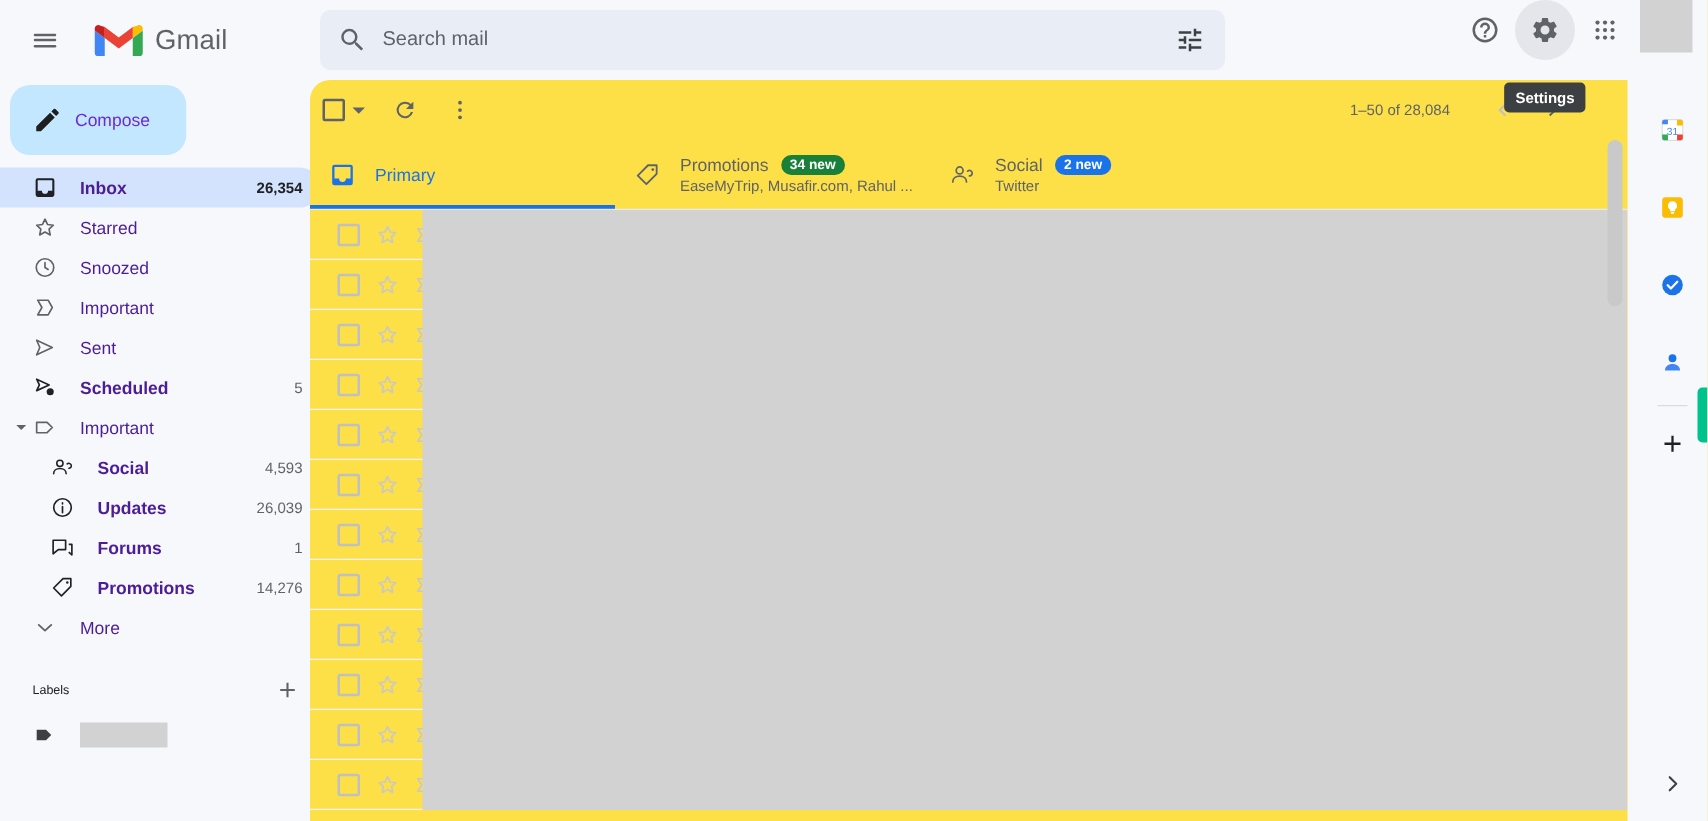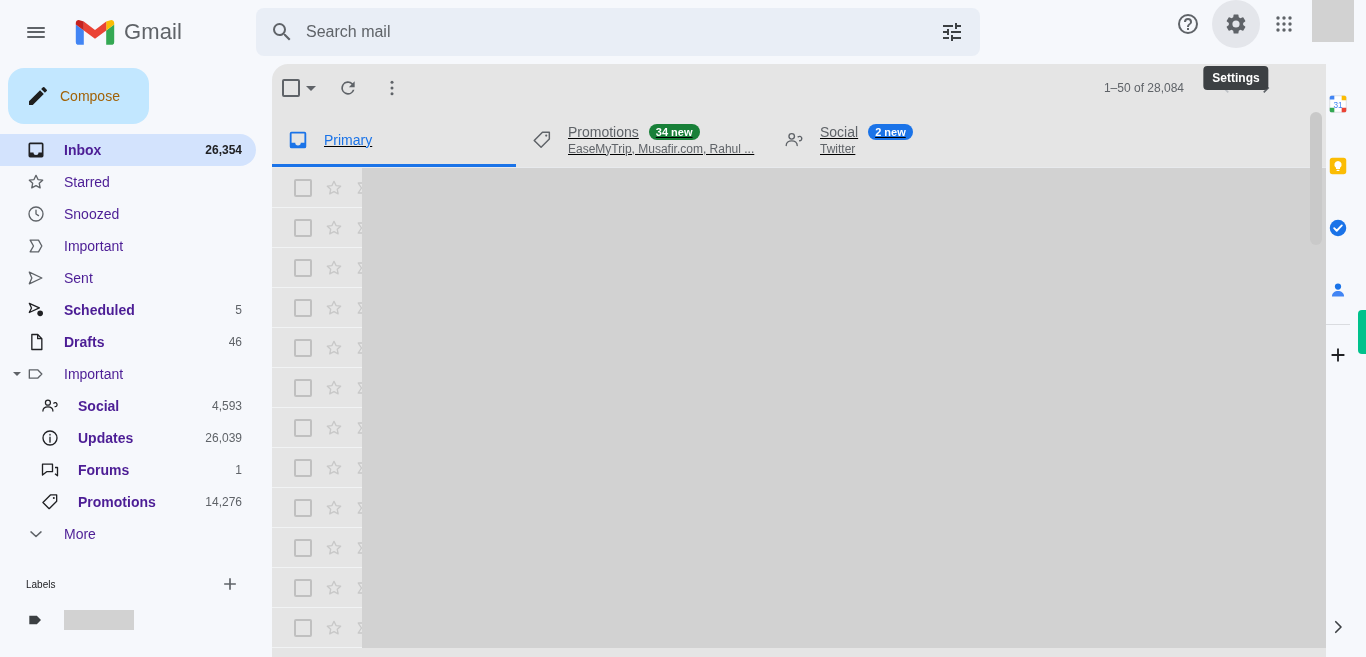--- a/index.html
+++ b/index.html
@@ -75,21 +75,21 @@
   .sidebar {
     position: absolute; left: 0; top: 64px;
     width: 256px; height: 593px; overflow: hidden;
   }
   .compose {
     margin: 4px 0 0 8px; width: 141px; height: 56px;
     background: #c2e7ff; border-radius: 16px;
     display: flex; align-items: center; cursor: pointer; border: 0;
     font-family: "Liberation Sans", sans-serif;
   }
-  .compose-label { font-size: 14px; color: #a16207; margin-left: 10px; }
+  .compose-label { font-size: 14px; color: #6d28d9; margin-left: 10px; }
   .pencil { margin-left: 18px; width: 24px; height: 24px; }
 
   .nav { margin-top: 10px; }
   .nav-item {
     height: 32px; display: flex; align-items: center;
     border-radius: 0 16px 16px 0; cursor: pointer;
     padding-right: 14px; position: relative;
   }
   .nav-item.selected { background: #d3e3fd; }
   .nav-ico {
@@ -120,25 +120,24 @@
   .plus-btn {
     width: 24px; height: 24px; display: flex;
     align-items: center; justify-content: center; cursor: pointer;
     border-radius: 50%;
   }
   .label-row { height: 32px; display: flex; align-items: center; padding-left: 26px; cursor: pointer; }
   .label-redacted { width: 70px; height: 20px; background: #d2d2d2; margin-left: 18px; }
 
   
   .main {
-    position: absolute; left: 272px; top: 64px;
+    position: absolute; left: 248px; top: 64px;
     width: 1054px; height: 593px;
-    background: #e5e5e5; border-radius: 16px 0 0 0;
+    background: #fde047; border-radius: 16px 0 0 0;
     overflow: hidden;
-    text-decoration: underline;
   }
   .list-toolbar { height: 48px; display: flex; align-items: center; position: relative; }
   .tb-btn {
     width: 40px; height: 40px; border-radius: 50%;
     display: flex; align-items: center; justify-content: center; cursor: pointer;
   }
   .selectall { margin-left: 10px; display: flex; align-items: center; cursor: pointer; }
   .cbox {
     width: 18px; height: 18px; border: 2px solid #5f6368;
     border-radius: 2px;
@@ -343,30 +342,20 @@
         <span class="nav-ico">
           <svg width="20" height="20" viewBox="0 0 24 24" fill="none" stroke="#202124" stroke-width="1.6">
               <path d="M4 4l12 5.5-12 5.5 2.6-5.5L4 4z" stroke-linejoin="round"></path>
               <circle cx="17" cy="16" r="3.4" fill="#202124" stroke="none"></circle>
             </svg>
         </span>
         <span class="nav-label">Scheduled</span>
         <span class="nav-count">5</span>
       </div>
 
-      <div class="nav-item bold">
-        <span class="nav-ico">
-          <svg width="20" height="20" viewBox="0 0 24 24" fill="none" stroke="#202124" stroke-width="1.6">
-              <path d="M7 3h7l5 5v13H7V3z" stroke-linejoin="round"></path>
-              <path d="M14 3v5h5" stroke-linejoin="round"></path>
-            </svg>
-        </span>
-        <span class="nav-label">Drafts</span>
-        <span class="nav-count">46</span>
-      </div>
 
       <div class="nav-item cat-head">
         <span class="caret">
           <svg width="10" height="10" viewBox="0 0 10 10" fill="#5f6368">
               <path d="M1 3l4 4 4-4z"></path>
             </svg>
         </span>
         <span class="nav-ico">
           <svg width="20" height="20" viewBox="0 0 24 24" fill="none" stroke="#5f6368" stroke-width="1.6">
               <path d="M4 7h10l5 5-5 5H4V7z" stroke-linejoin="round"></path>

